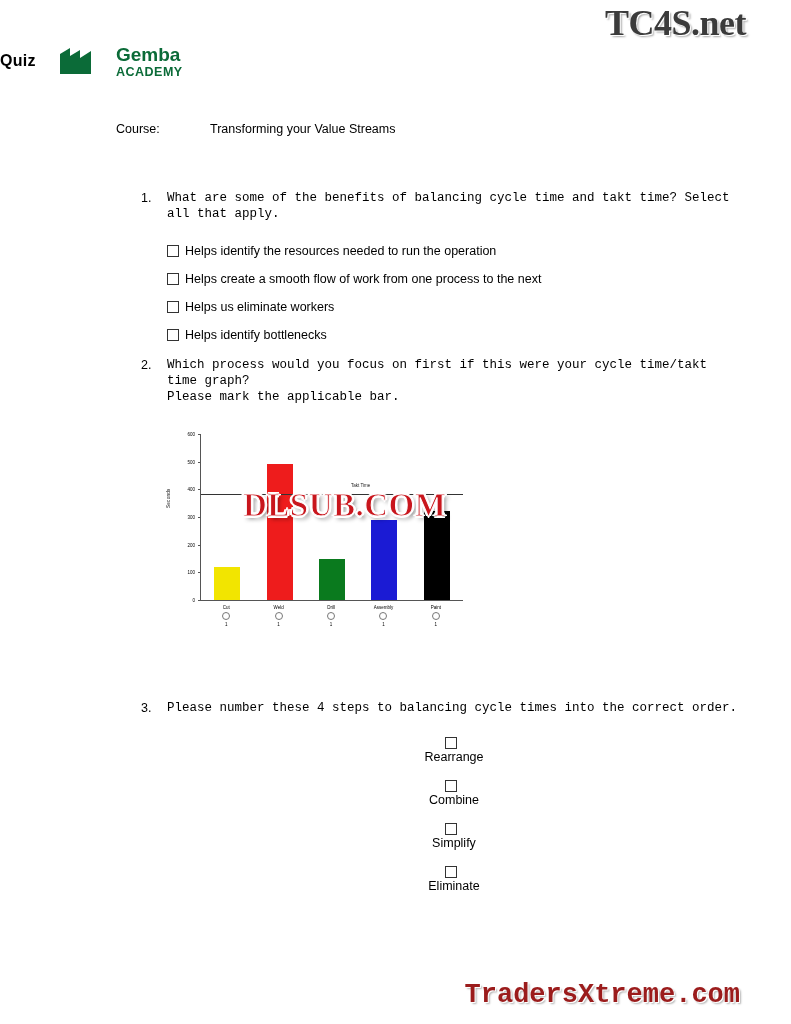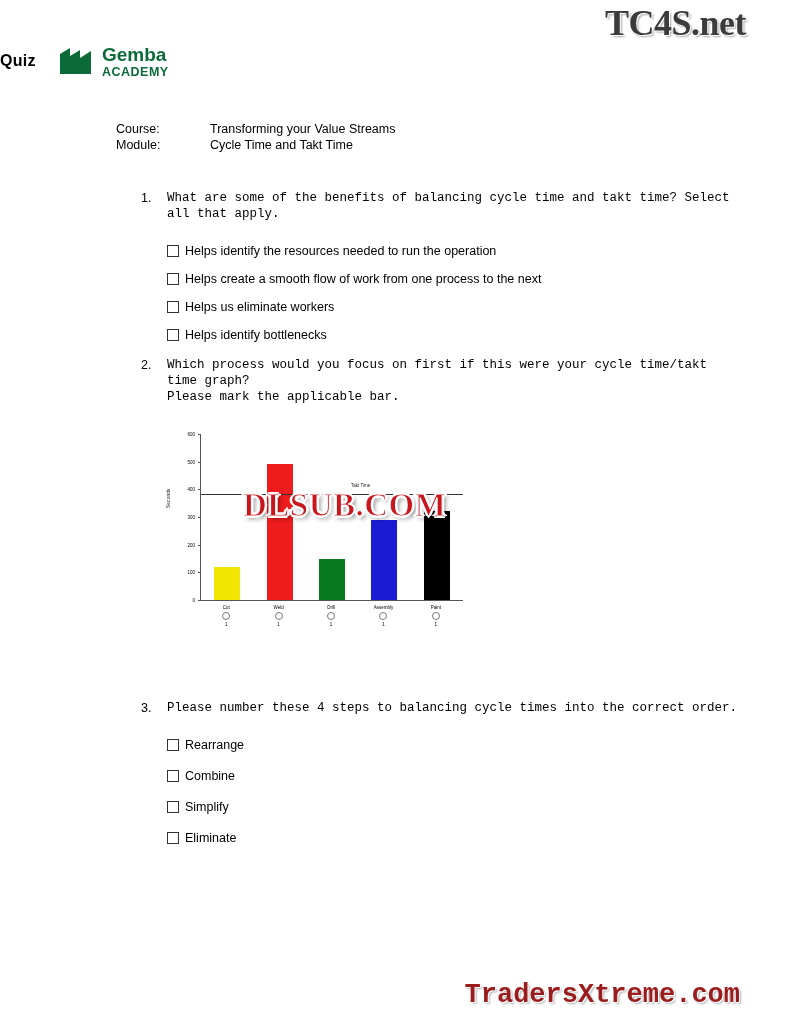--- a/index.html
+++ b/index.html
@@ -63,20 +63,21 @@
     white-space: nowrap;
   }
 
   
   .logo {
     position: absolute;
     left: 58px;
     top: 44px;
     display: flex;
     align-items: flex-start;
+    gap: 14px;
   }
   .logo-mark {
     width: 38px;
     height: 32px;
     margin-right: 6px;
     position: relative;
   }
   .logo-text {
     line-height: 1;
     padding-top: 1px;
@@ -151,21 +152,21 @@
   .opt:last-child { margin-bottom: 0; }
   .checkbox {
     width: 10px;
     height: 10px;
     border: 1px solid #333;
     background: #fff;
     margin-right: 6px;
     flex: 0 0 auto;
   }
 
-  .opts-tight .opt { margin-bottom: 15px; }
+  .opts-tight .opt { margin-bottom: 15px; flex-direction: column; }
 
   
   .chart-wrap {
     position: absolute;
     left: 170px;
     top: 430px;
     width: 310px;
     height: 190px;
   }
   .chart-ylabel {
@@ -272,24 +273,20 @@
       <div class="logo-academy">ACADEMY</div>
     </div>
   </div>
 
   <div class="quiz-title">Quiz</div>
 
   <div class="meta">
     <div class="meta-row">
       <div class="meta-label">Course:</div>
       <div class="meta-value">Transforming your Value Streams</div>
-    </div>
-    <div class="meta-row">
-      <div class="meta-label">Module:</div>
-      <div class="meta-value">Cycle Time and Takt Time</div>
     </div>
   </div>
 
   <div class="q q1">
     <div class="q-num">1.</div>
     <div class="q-text">What are some of the benefits of balancing cycle time and takt time? Select all that apply.</div>
     <div class="opts">
       <div class="opt">
         <span class="checkbox"></span>
         <span>Helps identify the resources needed to run the operation</span>

